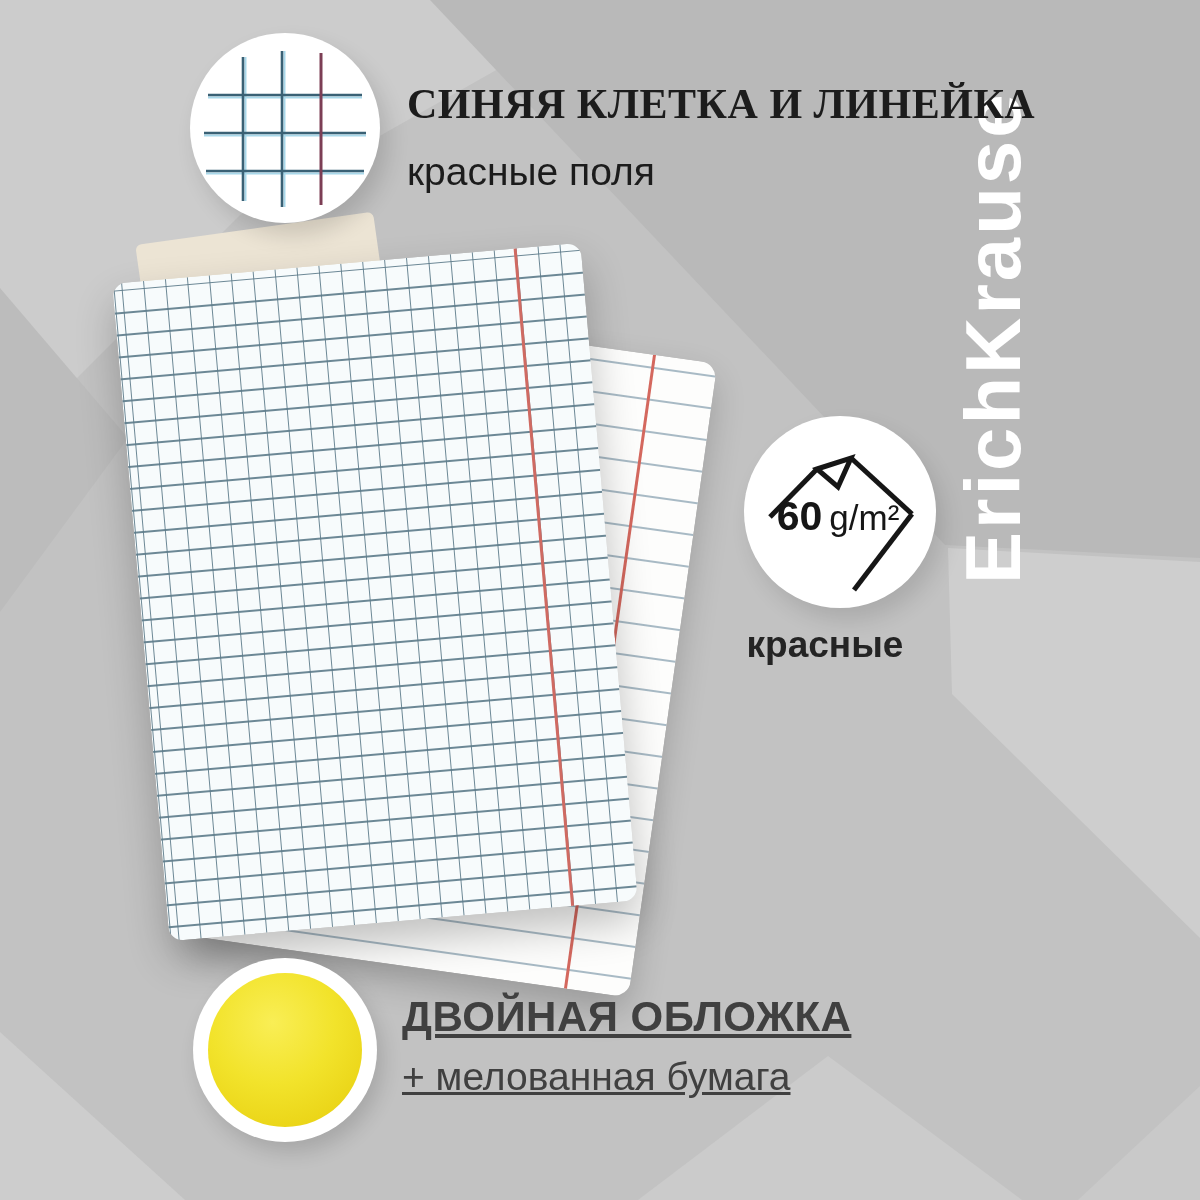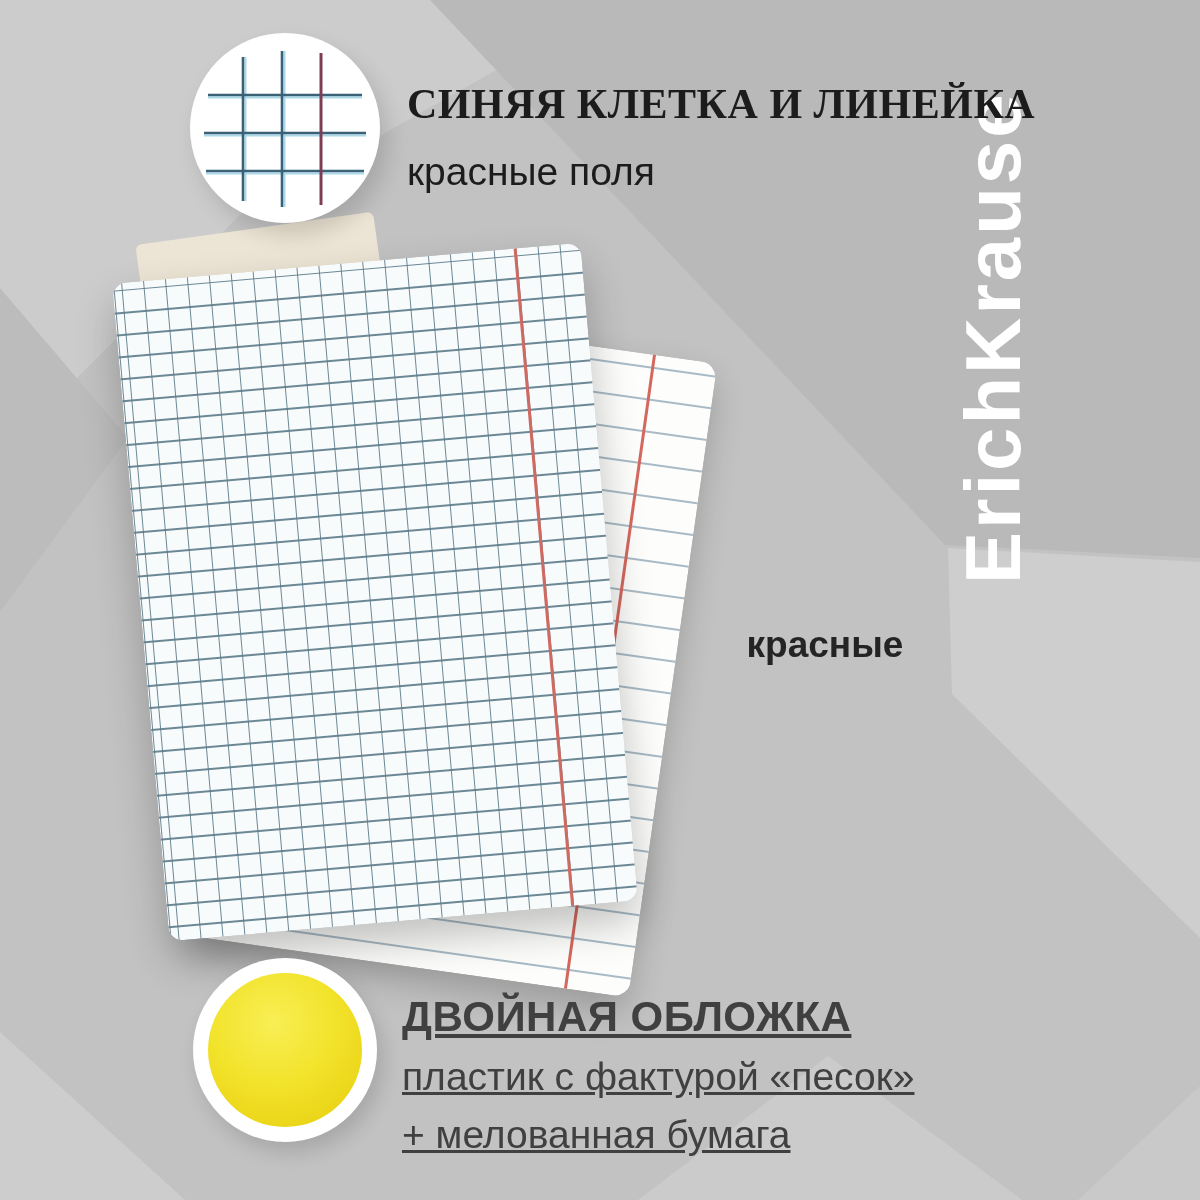--- a/index.html
+++ b/index.html
@@ -136,26 +136,44 @@
 
         <line x1="131" y1="20" x2="131" y2="172" stroke="#7c3e55" stroke-width="3"></line>
       </svg>
     </span>
   </div>
   <div class="heading-block">
     <p class="title">СИНЯЯ КЛЕТКА И ЛИНЕЙКА</p>
     <p class="subtitle">красные поля</p>
   </div>
 
+  <div class="density-circle">
+    <span>
+      <svg width="192" height="192" viewBox="0 0 192 192">
+        <g fill="none" stroke="#161616" stroke-width="5" stroke-linejoin="miter">
+
+          <path d="M 26 101 L 73 53"></path>
+
+          <path d="M 73 53 L 107 42 L 94 71 Z" fill="#ffffff"></path>
+
+          <path d="M 107 42 L 168 98"></path>
+
+          <path d="M 168 98 L 110 174"></path>
+        </g>
+        <text x="94" y="114" text-anchor="middle" fill="#161616" font-family="Liberation Sans, DejaVu Sans, sans-serif">
+          <tspan font-size="41" font-weight="bold">60</tspan><tspan font-size="35" dx="7">g/m²</tspan>
+        </text>
+      </svg>
+    </span>
+  </div>
   <div class="density-label">
     <div>красные</div>
   </div>
 
   <div class="cover-circle">
     <div class="yellow"></div>
   </div>
   <div class="cover-text">
     <p class="title">ДВОЙНАЯ ОБЛОЖКА</p>
-    <p class="line">пластик с фактурой «песок»</p>
     <p class="line">+ мелованная бумага</p>
   </div>
 
 </div>
 
 </body></html>

